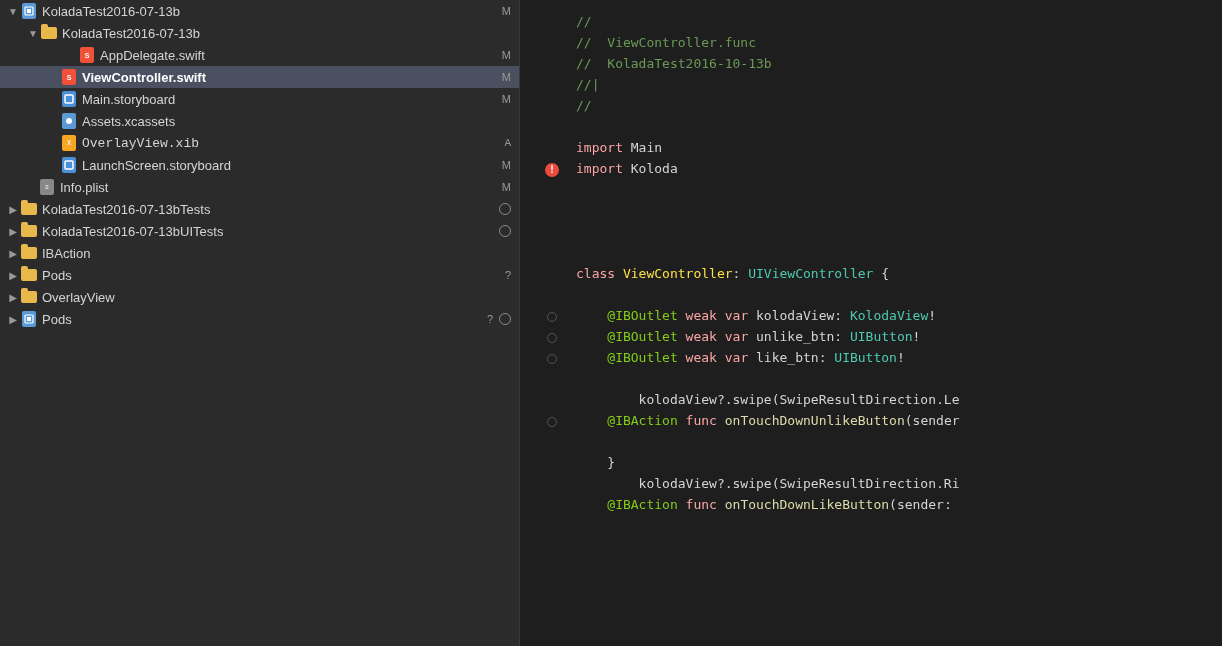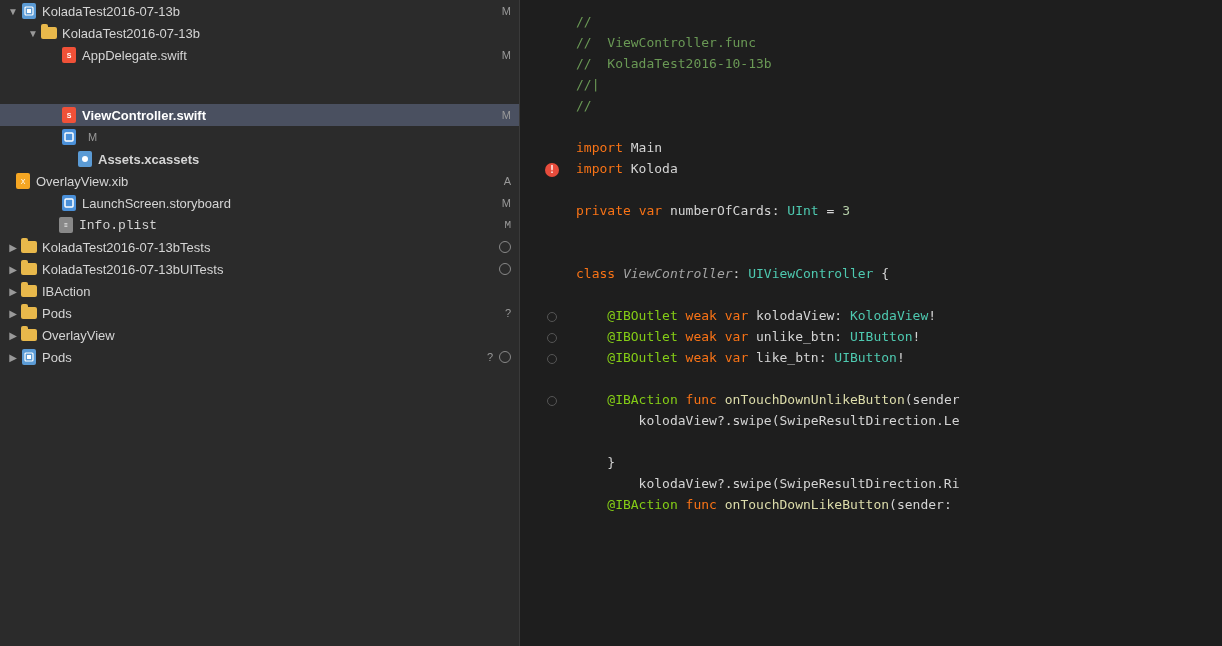--- a/index.html
+++ b/index.html
@@ -27,21 +27,20 @@
     .tree-item {
       display: flex;
       align-items: center;
       height: 22px;
       padding-right: 8px;
       cursor: pointer;
       white-space: nowrap;
     }
     .tree-item.selected {
       background: #4a5060;
-      margin-top: 38px;
     }
     .tree-item .arrow {
       width: 14px;
       text-align: center;
       font-size: 10px;
       color: #999;
       flex-shrink: 0;
     }
     .tree-item .icon {
       width: 18px;
@@ -201,26 +200,26 @@
       border-radius: 50%;
       border: 1px solid #555;
     }
 
     .code-content {
       padding-left: 8px;
     }
 
     
     .c-comment { color: #6a9955; }
-    .c-keyword { color: #f97316; }
+    .c-keyword { color: #fca5a5; }
     .c-type { color: #4ec9b0; }
     .c-number { color: #b5cea8; }
     .c-func { color: #dcdcaa; }
     .c-plain { color: #d4d4d4; }
-    .c-class-name { color: #a3a3a3; font-style: italic; }
+    .c-class-name { color: #fde047; }
     .c-attr { color: #84cc16; }
 
   </style>
 </head>
 <body>
 
 <div id="sidebar">
 
 <div class="tree-item" style="padding-left: 6px;">
       <span class="arrow">▼</span>
@@ -235,79 +234,80 @@
       <span class="label">KoladaTest2016-07-13b</span>
       <span class="badge">M</span>
     </div>
     <div class="tree-item" style="padding-left: 26px;">
       <span class="arrow">▼</span>
       <span class="icon">
         <div class="folder-icon"></div>
       </span>
       <span class="label">KoladaTest2016-07-13b</span>
     </div>
+    <div class="tree-item" style="padding-left: 64px;">
+      <span class="arrow"></span>
+      <span class="icon">
+        <div class="swift-icon">S</div>
+      </span>
+      <span class="label">AppDelegate.swift</span>
+      <span class="badge">M</span>
+    </div>
+    <div class="tree-item selected" style="padding-left: 46px;">
+      <span class="arrow"></span>
+      <span class="icon">
+        <div class="swift-icon">S</div>
+      </span>
+      <span class="label" style="font-weight: bold; color: rgb(255, 255, 255);">ViewController.swift</span>
+      <span class="badge">M</span>
+    </div>
     <div class="tree-item" style="padding-left: 46px;">
       <span class="arrow"></span>
       <span class="icon">
-        <div class="swift-icon">S</div>
-      </span>
-      <span class="label">AppDelegate.swift</span>
-      <span class="badge">M</span>
-    </div>
-    <div class="tree-item selected" style="padding-left: 46px;">
-      <span class="arrow"></span>
-      <span class="icon">
-        <div class="swift-icon">S</div>
-      </span>
-      <span class="label" style="font-weight: bold; color: rgb(255, 255, 255);">ViewController.swift</span>
+        <div class="storyboard-icon">
+          <svg width="10" height="10" viewBox="0 0 10 10">
+            <rect x="1" y="1" width="8" height="8" rx="1" fill="none" stroke="white" stroke-width="1.5"></rect>
+          </svg>
+        </div>
+      </span>
+      <span class="label">Main.storyboard</span>
       <span class="badge">M</span>
     </div>
     <div class="tree-item" style="padding-left: 46px;">
       <span class="arrow"></span>
       <span class="icon">
-        <div class="storyboard-icon">
-          <svg width="10" height="10" viewBox="0 0 10 10">
-            <rect x="1" y="1" width="8" height="8" rx="1" fill="none" stroke="white" stroke-width="1.5"></rect>
-          </svg>
-        </div>
-      </span>
-      <span class="badge">M</span>
-    </div>
-    <div class="tree-item" style="padding-left: 62px; font-weight: bold;">
-      <span class="arrow"></span>
-      <span class="icon">
         <div class="xcassets-icon">
           <svg width="10" height="10" viewBox="0 0 10 10">
             <circle cx="5" cy="5" r="3" fill="white"></circle>
           </svg>
         </div>
       </span>
       <span class="label">Assets.xcassets</span>
     </div>
-    <div class="tree-item" style="">
+    <div class="tree-item" style="padding-left: 46px; font-family: Liberation Mono, monospace;">
       <span class="arrow"></span>
       <span class="icon">
         <div class="xib-icon">X</div>
       </span>
       <span class="label">OverlayView.xib</span>
       <span class="badge">A</span>
     </div>
     <div class="tree-item" style="padding-left: 46px;">
       <span class="arrow"></span>
       <span class="icon">
         <div class="storyboard-icon">
           <svg width="10" height="10" viewBox="0 0 10 10">
             <rect x="1" y="1" width="8" height="8" rx="1" fill="none" stroke="white" stroke-width="1.5"></rect>
           </svg>
         </div>
       </span>
       <span class="label">LaunchScreen.storyboard</span>
       <span class="badge">M</span>
     </div>
-    <div class="tree-item" style="padding-left: 43px; font-family: Liberation Mono, monospace;">
+    <div class="tree-item" style="padding-left: 24px;">
       <span class="arrow"></span>
       <span class="icon">
         <div class="plist-icon">≡</div>
       </span>
       <span class="label">Info.plist</span>
       <span class="badge">M</span>
     </div>
     <div class="tree-item" style="padding-left: 6px;">
       <span class="arrow">▶</span>
       <span class="icon">
@@ -366,28 +366,28 @@
 
 <div class="code-line"><div class="gutter"></div><span class="code-content"><span class="c-comment">//</span></span></div>
     <div class="code-line"><div class="gutter"></div><span class="code-content"><span class="c-comment">//  ViewController.func</span></span></div>
     <div class="code-line"><div class="gutter"></div><span class="code-content"><span class="c-comment">//  KoladaTest2016-10-13b</span></span></div>
     <div class="code-line"><div class="gutter"></div><span class="code-content"><span class="c-comment">//|</span></span></div>
     <div class="code-line"><div class="gutter"></div><span class="code-content"><span class="c-comment">//</span></span></div>
     <div class="code-line"><div class="gutter"></div><span class="code-content"></span></div>
     <div class="code-line"><div class="gutter"></div><span class="code-content"><span class="c-keyword">import</span><span class="c-plain"> Main</span></span></div>
     <div class="code-line"><div class="gutter"><div style="width: 14px; height: 14px; background: rgb(231, 76, 60); border-radius: 50%; display: flex; align-items: center; justify-content: center; font-size: 10px; font-weight: bold; color: white;">!</div></div><span class="code-content"><span class="c-keyword">import</span><span class="c-plain"> Koloda</span></span></div>
     <div class="code-line"><div class="gutter"></div><span class="code-content"></span></div>
-    <div class="code-line"><div class="gutter"></div><span class="code-content"><span class="c-keyword">private</span><span class="c-plain"> </span><span class="c-keyword">var</span><span class="c-plain"> numberOfCards: </span><span class="c-type">UInt</span><span class="c-plain"> = </span><span class="c-number">3</span></span></div>
+    <div class="code-line"><div class="gutter"></div></div>
     <div class="code-line"><div class="gutter"></div><span class="code-content"></span></div>
     <div class="code-line"><div class="gutter"></div><span class="code-content"></span></div>
     <div class="code-line"><div class="gutter"></div><span class="code-content"><span class="c-keyword">class</span><span class="c-plain"> </span><span class="c-class-name">ViewController</span><span class="c-plain">: </span><span class="c-type">UIViewController</span><span class="c-plain"> {</span></span></div>
     <div class="code-line"><div class="gutter"></div><span class="code-content"></span></div>
     <div class="code-line"><div class="gutter"><div class="gutter-dot"></div></div><span class="code-content"><span class="c-plain">    </span><span class="c-attr">@IBOutlet</span><span class="c-plain"> </span><span class="c-keyword">weak</span><span class="c-plain"> </span><span class="c-keyword">var</span><span class="c-plain"> kolodaView: </span><span class="c-type">KolodaView</span><span class="c-plain">!</span></span></div>
     <div class="code-line"><div class="gutter"><div class="gutter-dot"></div></div><span class="code-content"><span class="c-plain">    </span><span class="c-attr">@IBOutlet</span><span class="c-plain"> </span><span class="c-keyword">weak</span><span class="c-plain"> </span><span class="c-keyword">var</span><span class="c-plain"> unlike_btn: </span><span class="c-type">UIButton</span><span class="c-plain">!</span></span></div>
     <div class="code-line"><div class="gutter"><div class="gutter-dot"></div></div><span class="code-content"><span class="c-plain">    </span><span class="c-attr">@IBOutlet</span><span class="c-plain"> </span><span class="c-keyword">weak</span><span class="c-plain"> </span><span class="c-keyword">var</span><span class="c-plain"> like_btn: </span><span class="c-type">UIButton</span><span class="c-plain">!</span></span></div>
     <div class="code-line"><div class="gutter"></div><span class="code-content"></span></div>
+    <div class="code-line"><div class="gutter"></div><span class="code-content"><span class="c-plain">        kolodaView?.swipe(SwipeResultDirection.Le</span></span></div>
     <div class="code-line"><div class="gutter"><div class="gutter-dot"></div></div><span class="code-content"><span class="c-plain">    </span><span class="c-attr">@IBAction</span><span class="c-plain"> </span><span class="c-keyword">func</span><span class="c-plain"> </span><span class="c-func">onTouchDownUnlikeButton</span><span class="c-plain">(sender</span></span></div>
-    <div class="code-line"><div class="gutter"></div><span class="code-content"><span class="c-plain">        kolodaView?.swipe(SwipeResultDirection.Le</span></span></div>
     <div class="code-line"><div class="gutter"></div><span class="code-content"></span></div>
     <div class="code-line"><div class="gutter"></div><span class="code-content"><span class="c-plain">    }</span></span></div>
     <div class="code-line"><div class="gutter"></div><span class="code-content"><span class="c-plain">        kolodaView?.swipe(SwipeResultDirection.Ri</span></span></div>
     <div class="code-line"><div class="gutter"></div><span class="code-content"><span class="c-plain">    </span><span class="c-attr">@IBAction</span><span class="c-plain"> </span><span class="c-keyword">func</span><span class="c-plain"> </span><span class="c-func">onTouchDownLikeButton</span><span class="c-plain">(sender:</span></span></div>
   </div>
 
 </body></html>

